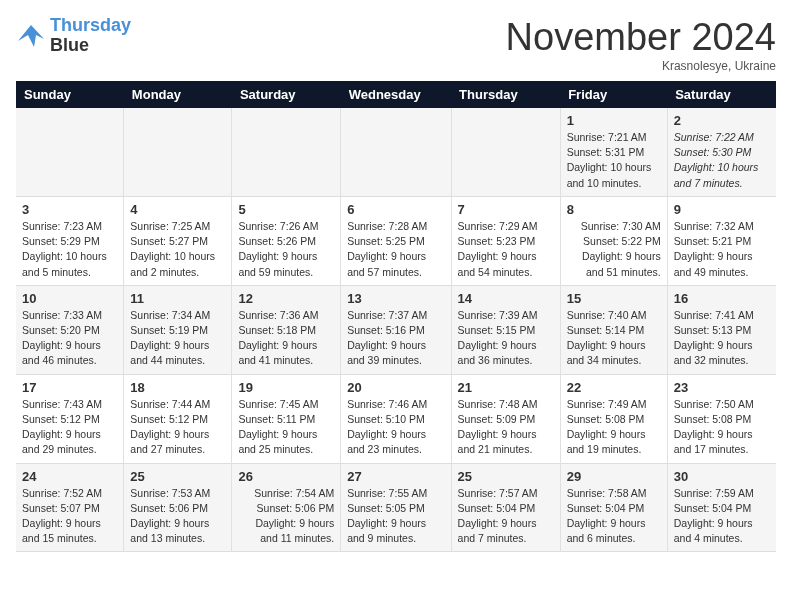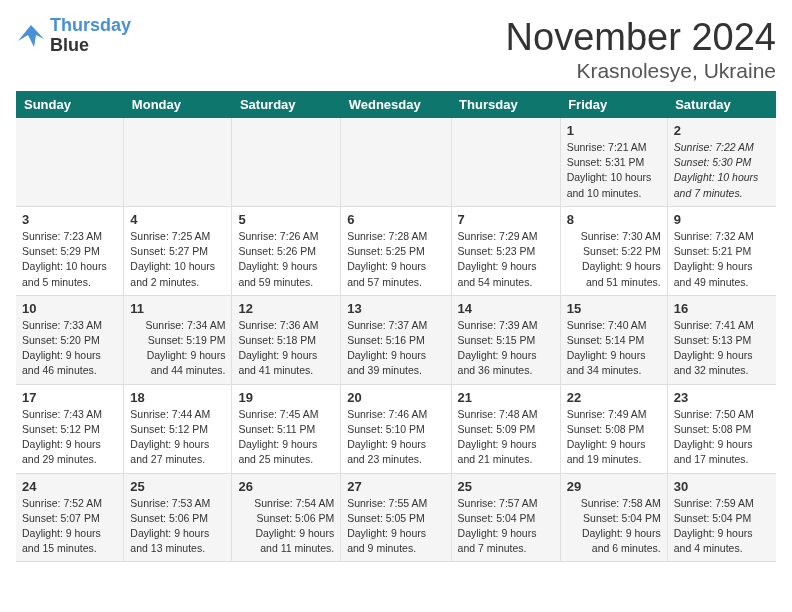--- a/index.html
+++ b/index.html
@@ -36,30 +36,30 @@
     }
     .title-block {
       text-align: right;
     }
     .month-title {
       font-size: 38px;
       font-weight: normal;
       color: #333;
     }
     .subtitle {
-      font-size: 21px;
+      font-size: 12px;
       color: #555;
     }
     table {
       width: 100%;
       border-collapse: collapse;
       font-size: 11px;
     }
     thead tr th {
-      background-color: #0f766e;
+      background-color: #0f172a;
       color: #fff;
       text-align: left;
       padding: 6px 8px;
       font-size: 13px;
       font-weight: bold;
     }
     tbody tr {
       border-bottom: 1px solid #ddd;
     }
     tbody tr:nth-child(odd) {
@@ -201,21 +201,21 @@
       <tr>
         <td>
           <span class="day-num">10</span>
           <div class="day-info" style="white-space: pre-line;">Sunrise: 7:33 AM
 Sunset: 5:20 PM
 Daylight: 9 hours
 and 46 minutes.</div>
         </td>
         <td>
           <span class="day-num">11</span>
-          <div class="day-info" style="white-space: pre-line; text-align: right;">Sunrise: 7:34 AM
+          <div class="day-info" style="white-space: pre-line;">Sunrise: 7:34 AM
 Sunset: 5:19 PM
 Daylight: 9 hours
 and 44 minutes.</div>
         </td>
         <td>
           <span class="day-num">12</span>
           <div class="day-info" style="white-space: pre-line;">Sunrise: 7:36 AM
 Sunset: 5:18 PM
 Daylight: 9 hours
 and 41 minutes.</div>
@@ -331,21 +331,21 @@
         </td>
         <td>
           <span class="day-num">25</span>
           <div class="day-info" style="white-space: pre-line;">Sunrise: 7:57 AM
 Sunset: 5:04 PM
 Daylight: 9 hours
 and 7 minutes.</div>
         </td>
         <td>
           <span class="day-num">29</span>
-          <div class="day-info" style="white-space: pre-line; text-align: right;">Sunrise: 7:58 AM
+          <div class="day-info" style="white-space: pre-line;">Sunrise: 7:58 AM
 Sunset: 5:04 PM
 Daylight: 9 hours
 and 6 minutes.</div>
         </td>
         <td>
           <span class="day-num">30</span>
           <div class="day-info" style="white-space: pre-line;">Sunrise: 7:59 AM
 Sunset: 5:04 PM
 Daylight: 9 hours
 and 4 minutes.</div>

